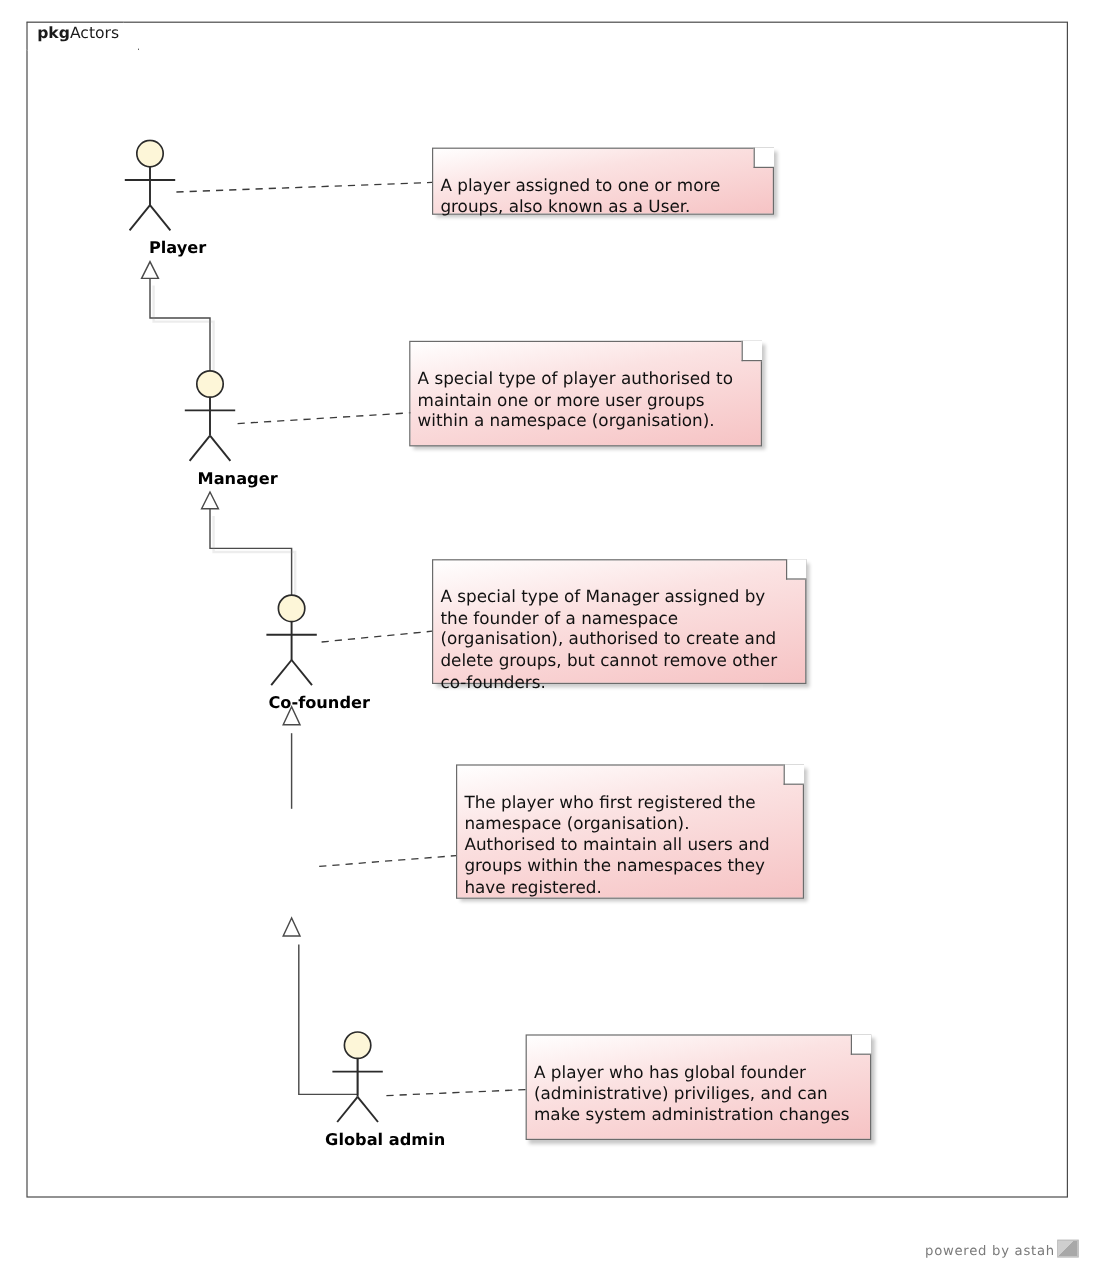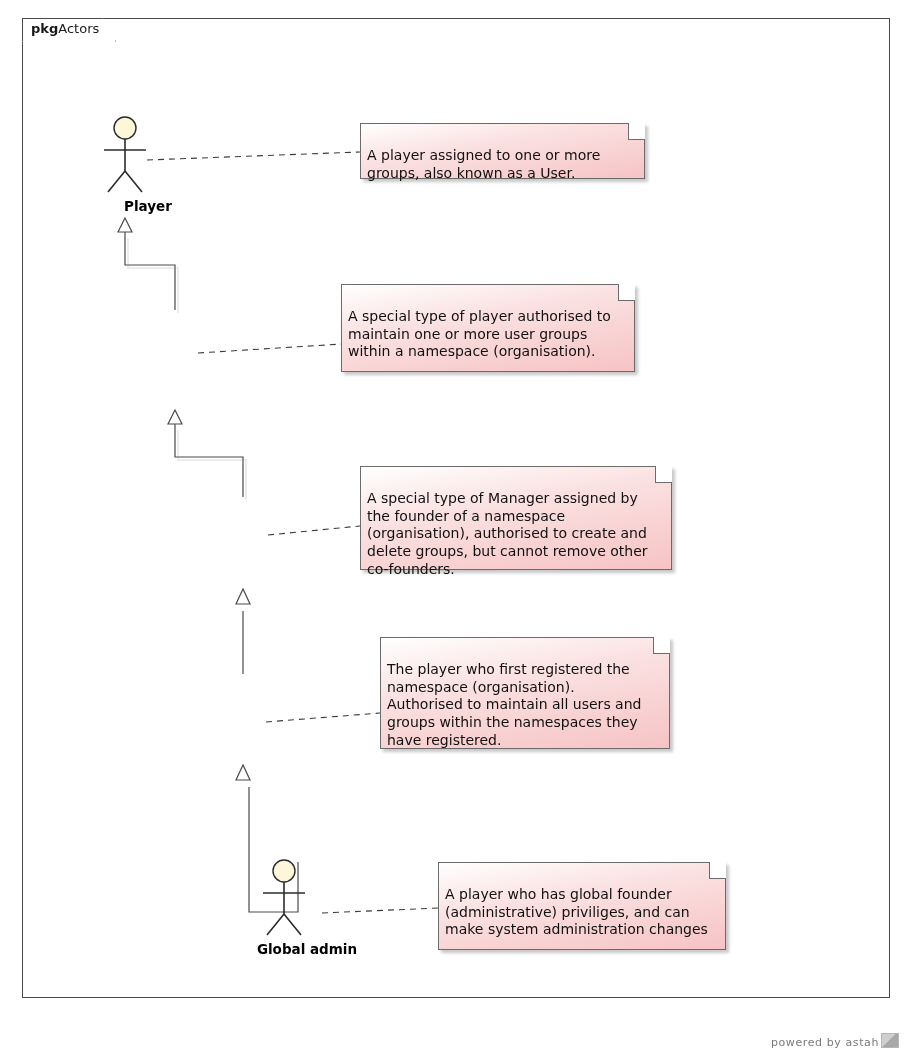--- a/index.html
+++ b/index.html
@@ -187,24 +187,48 @@
       <line x1="28" y1="23" x2="28" y2="55" stroke="#2b2b2b" stroke-width="1.6"></line>
       <line x1="7" y1="34" x2="49" y2="34" stroke="#2b2b2b" stroke-width="1.6"></line>
       <line x1="28" y1="55" x2="11" y2="76" stroke="#2b2b2b" stroke-width="1.6"></line>
       <line x1="28" y1="55" x2="45" y2="76" stroke="#2b2b2b" stroke-width="1.6"></line>
     </svg>
     <div class="actor-label-wrap">
       <span class="actor-label">Player</span>
     </div>
   </div>
 
-
-
-
-  <div class="actor" style="left:256px; top:859px;">
+  <div class="actor" style="left:147px; top:308px;">
+    <svg width="56" height="80" viewBox="0 0 56 80">
+      <circle cx="28" cy="12" r="11" fill="#fdf6d8" stroke="#2b2b2b" stroke-width="1.4"></circle>
+      <line x1="28" y1="23" x2="28" y2="55" stroke="#2b2b2b" stroke-width="1.6"></line>
+      <line x1="7" y1="34" x2="49" y2="34" stroke="#2b2b2b" stroke-width="1.6"></line>
+      <line x1="28" y1="55" x2="11" y2="76" stroke="#2b2b2b" stroke-width="1.6"></line>
+      <line x1="28" y1="55" x2="45" y2="76" stroke="#2b2b2b" stroke-width="1.6"></line>
+    </svg>
+    <div class="actor-label-wrap">
+      <span class="actor-label">Manager</span>
+    </div>
+  </div>
+
+  <div class="actor" style="left:215px; top:495px;">
+    <svg width="56" height="80" viewBox="0 0 56 80">
+      <circle cx="28" cy="12" r="11" fill="#fdf6d8" stroke="#2b2b2b" stroke-width="1.4"></circle>
+      <line x1="28" y1="23" x2="28" y2="55" stroke="#2b2b2b" stroke-width="1.6"></line>
+      <line x1="7" y1="34" x2="49" y2="34" stroke="#2b2b2b" stroke-width="1.6"></line>
+      <line x1="28" y1="55" x2="11" y2="76" stroke="#2b2b2b" stroke-width="1.6"></line>
+      <line x1="28" y1="55" x2="45" y2="76" stroke="#2b2b2b" stroke-width="1.6"></line>
+    </svg>
+    <div class="actor-label-wrap">
+      <span class="actor-label">Co-founder</span>
+    </div>
+  </div>
+
+
+  <div class="actor" style="left:270px; top:859px;">
     <svg width="56" height="80" viewBox="0 0 56 80">
       <circle cx="28" cy="12" r="11" fill="#fdf6d8" stroke="#2b2b2b" stroke-width="1.4"></circle>
       <line x1="28" y1="23" x2="28" y2="55" stroke="#2b2b2b" stroke-width="1.6"></line>
       <line x1="7" y1="34" x2="49" y2="34" stroke="#2b2b2b" stroke-width="1.6"></line>
       <line x1="28" y1="55" x2="11" y2="76" stroke="#2b2b2b" stroke-width="1.6"></line>
       <line x1="28" y1="55" x2="45" y2="76" stroke="#2b2b2b" stroke-width="1.6"></line>
     </svg>
     <div class="actor-label-wrap" style="width:56px;">
       <span class="actor-label">Global admin</span>
     </div>

